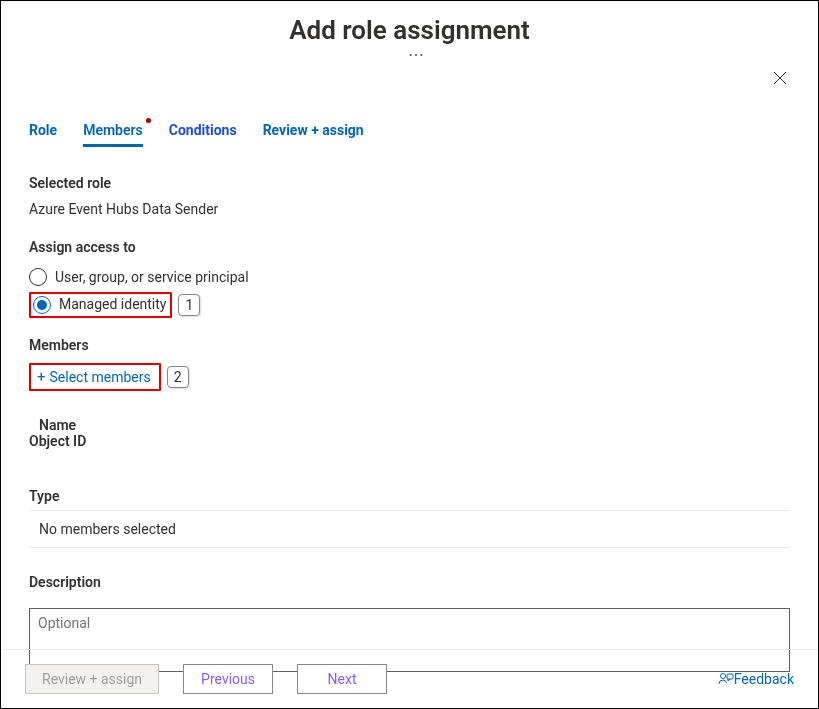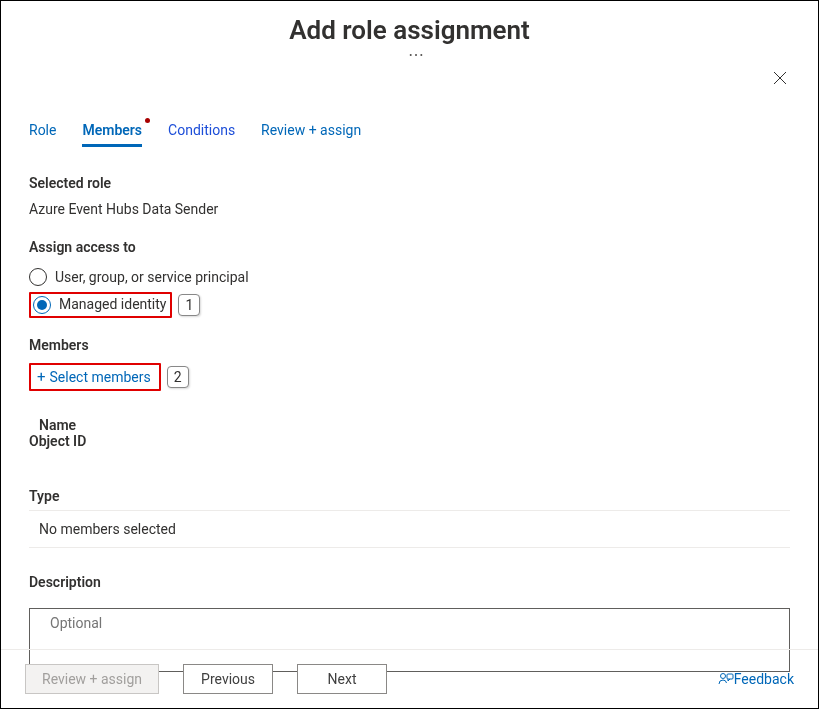--- a/index.html
+++ b/index.html
@@ -47,20 +47,21 @@
     gap: 26px;
     padding: 30px 28px 0 28px;
     position: relative;
   }
   .tab {
     font-size: 14px;
     color: #0067b8;
     cursor: pointer;
     padding-bottom: 6px;
     position: relative;
+    font-weight: bold;
   }
   .tab.dim { color: #1d4ed8; cursor: default; }
   .tab.active {
     font-weight: 600;
     border-bottom: 3px solid #0067b8;
   }
   .tab .dot {
     position: absolute;
     top: -4px; right: -8px;
     width: 5px; height: 5px;
@@ -160,21 +161,21 @@
     padding: 10px 0 10px 10px;
     border-bottom: 1px solid #edebe9;
     font-size: 14px;
     color: #323130;
   }
   .description-area {
     width: 100%;
     height: 64px;
     border: 1px solid #605e5c;
     margin-top: 8px;
-    padding: 6px 20px;
+    padding: 6px 8px;
     font-family: inherit;
     font-size: 14px;
     resize: none;
     outline: none;
   }
   .footer {
     position: absolute;
     left: 0; right: 0; bottom: 0;
     border-top: 1px solid #edebe9;
     padding: 14px 24px;
@@ -183,21 +184,21 @@
     gap: 24px;
   }
   .btn {
     min-width: 90px;
     padding: 6px 16px;
     border: 1px solid #8a8886;
     background: #fff;
     font-size: 14px;
     cursor: pointer;
     font-family: inherit;
-    color: #404040;
+    color: #8b5cf6;
   }
   .btn.review-assign {
     min-width: 130px;
     color: #a19f9d;
     border-color: #c8c6c4;
     background: #f3f2f1;
     cursor: default;
   }
   .feedback {
     margin-left: auto;

